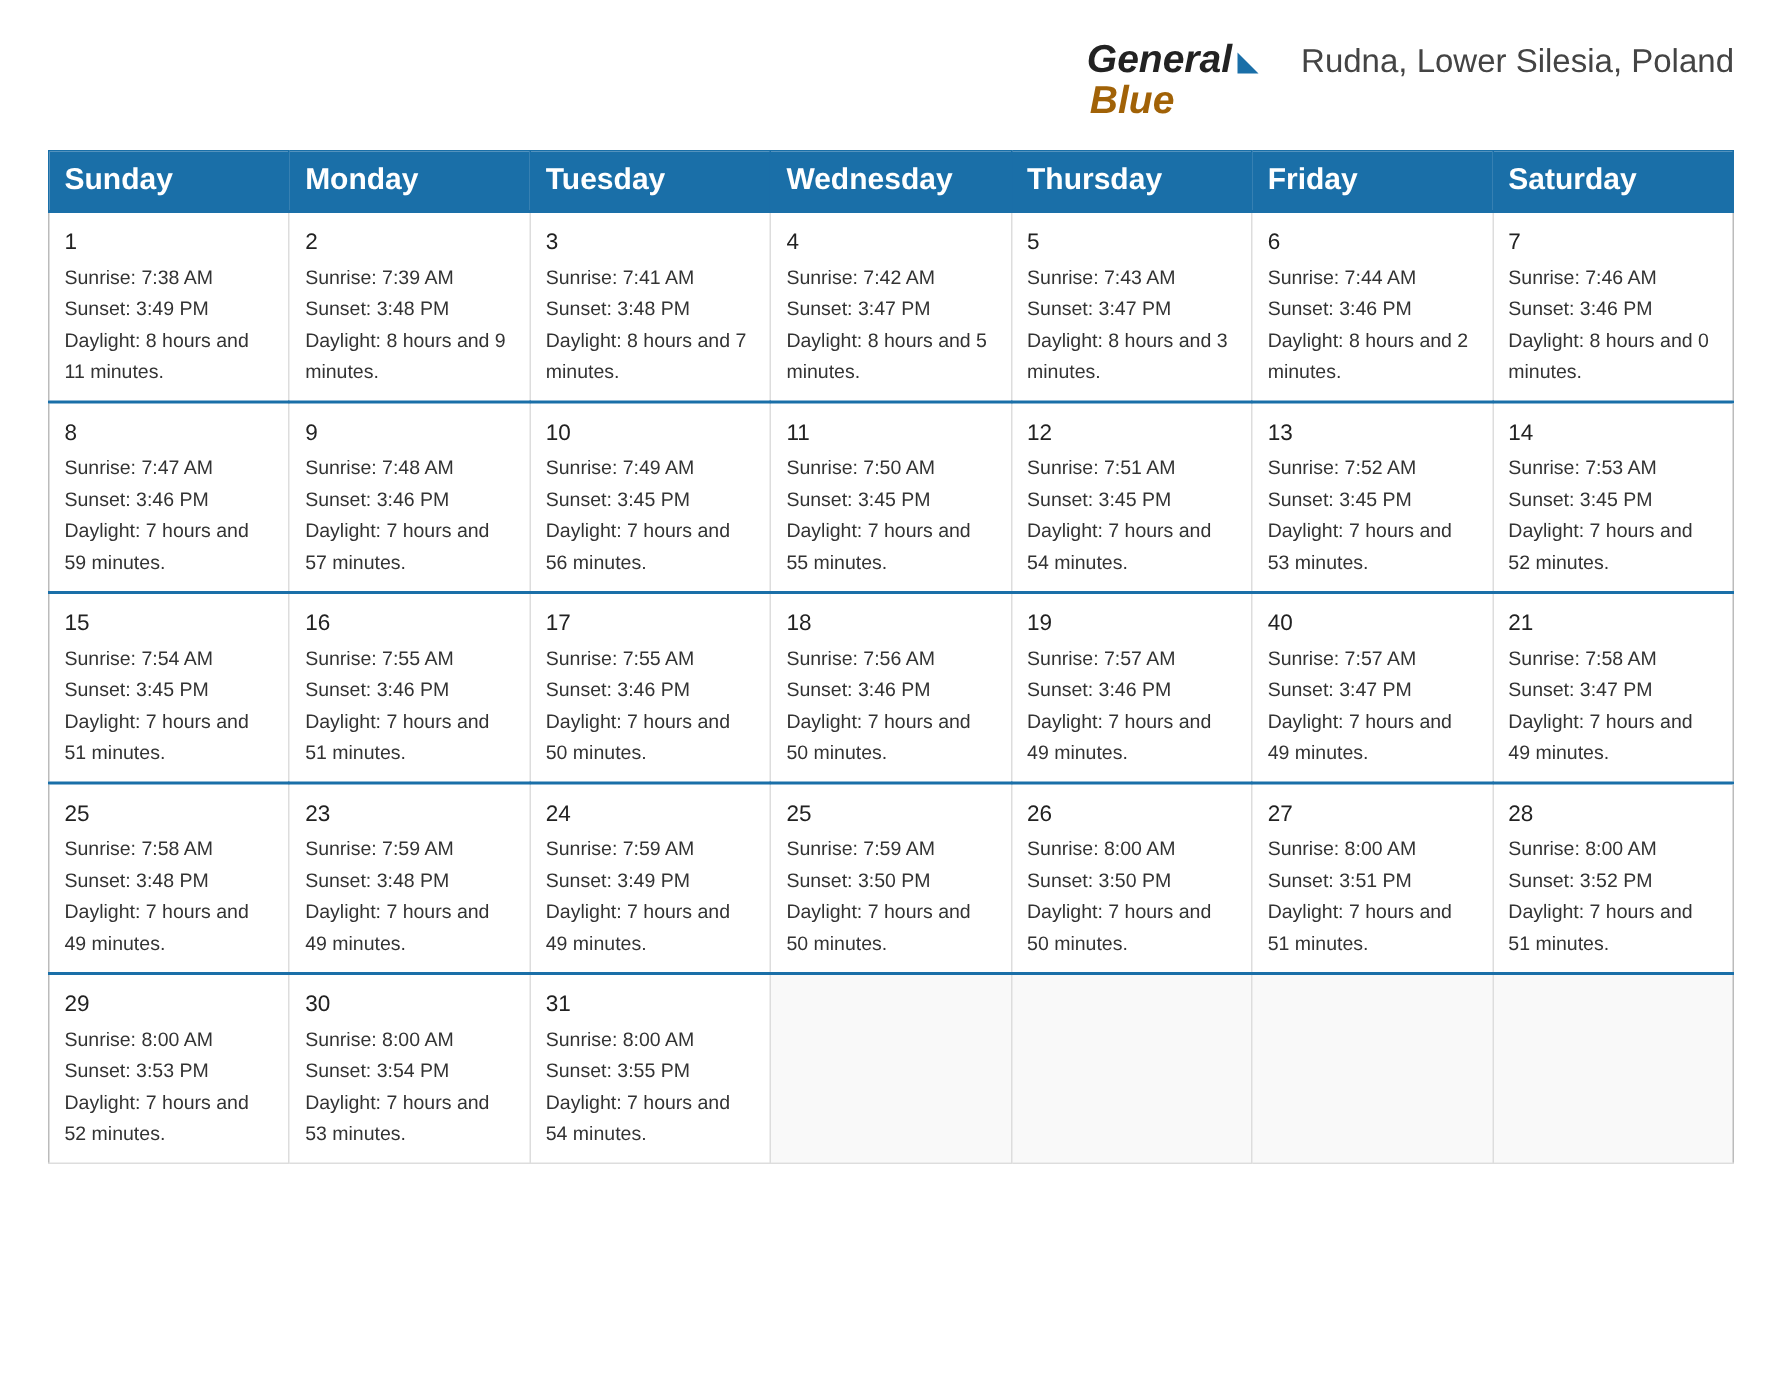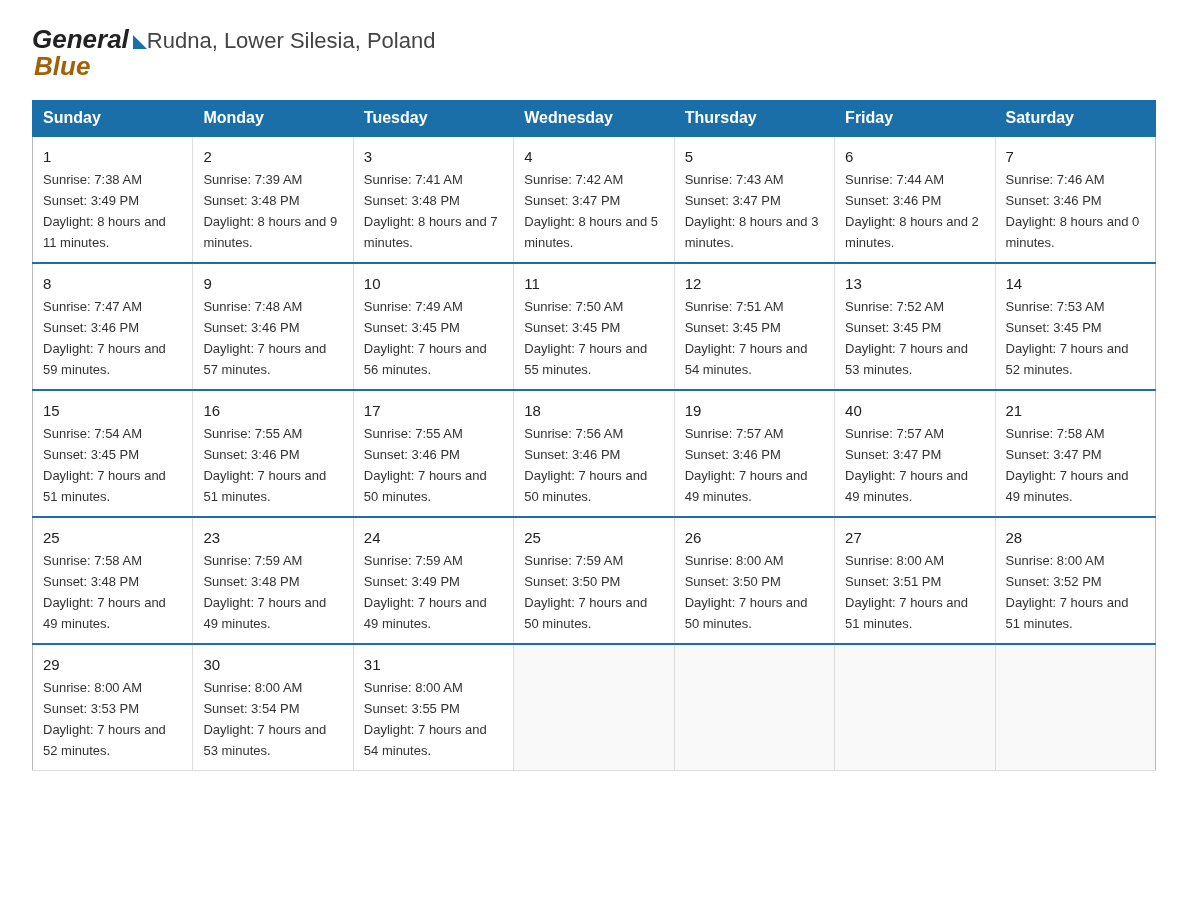--- a/index.html
+++ b/index.html
@@ -5,23 +5,24 @@
     * { box-sizing: border-box; margin: 0; padding: 0; }
     body {
       font-family: Arial, sans-serif;
       background: #fff;
       padding: 24px 32px;
       width: 1188px;
       min-height: 918px;
     }
     .header {
       display: flex;
-      justify-content: flex-start;
+      justify-content: flex-end;
       align-items: flex-start;
       margin-bottom: 18px;
+      gap: 28px;
     }
     .logo {
       display: flex;
       flex-direction: column;
       align-items: flex-start;
     }
     .logo-top {
       display: flex;
       align-items: center;
       gap: 2px;
@@ -65,21 +66,21 @@
     }
     
     .calendar {
       width: 100%;
       border-collapse: collapse;
       margin-top: 4px;
     }
     .calendar thead th {
       background: #1a6fa8;
       color: #fff;
-      font-size: 16px;
+      font-size: 20px;
       font-weight: bold;
       padding: 8px 10px;
       text-align: left;
       border: 1px solid #1a6fa8;
     }
     .calendar tbody tr {
       border-top: 2px solid #1a6fa8;
     }
     .calendar tbody td {
       vertical-align: top;

